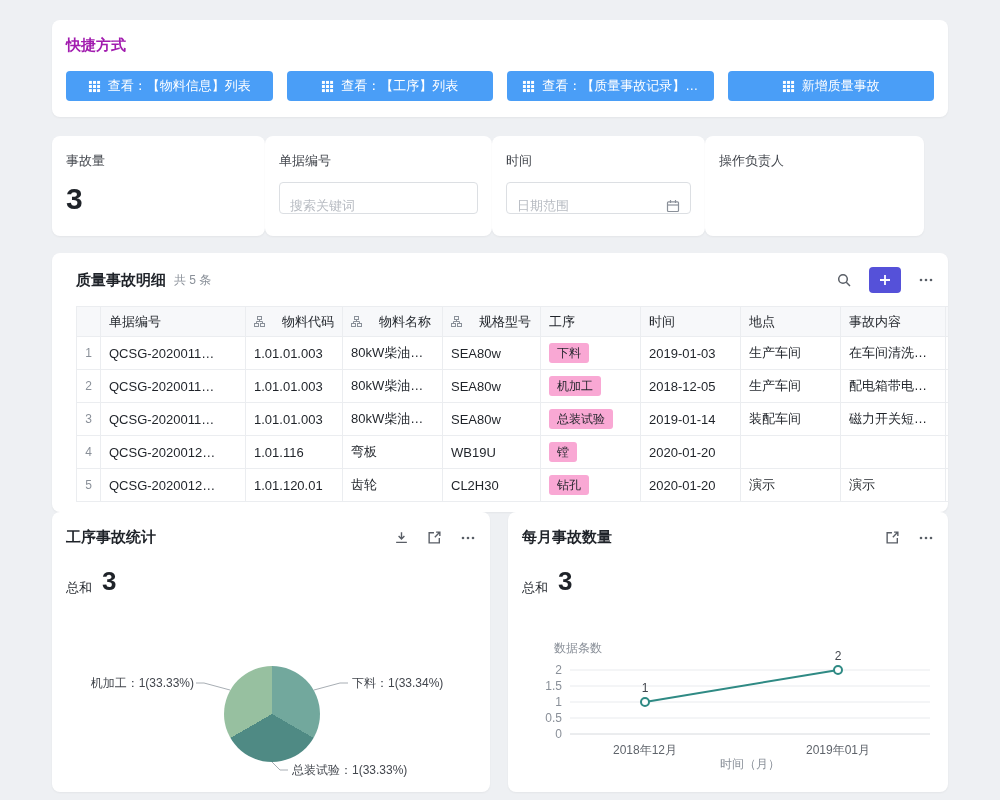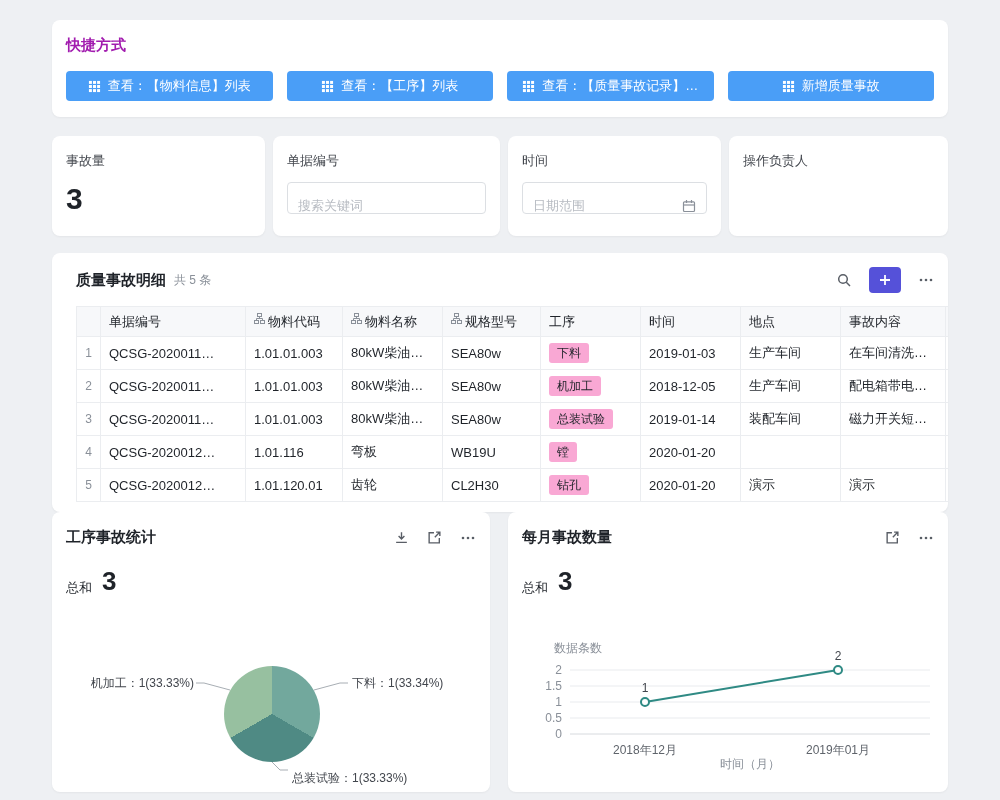--- a/index.html
+++ b/index.html
@@ -9,21 +9,21 @@
   .page{padding:20px 52px 0}
   .card{background:#fff;border-radius:8px;box-shadow:0 1px 2px rgba(31,35,41,.05)}
   
   .shortcuts{padding:16px 14px;margin-bottom:19px}
   .card-title{font-size:15px;font-weight:700;color:#a21caf}
   .btn-row{display:flex;gap:14px;margin-top:16px}
   .blue-btn{flex:1;height:30px;border:none;border-radius:4px;background:#4a9ef7;color:#fff;font-size:13px;
     display:flex;align-items:center;justify-content:center;gap:7px;cursor:pointer;overflow:hidden;white-space:nowrap}
   .blue-btn .lbl{overflow:hidden;text-overflow:ellipsis}
   
-  .filter-row{display:grid;grid-template-columns:213px 227px 213px 219px;gap:8px;margin-bottom:17px}
+  .filter-row{display:grid;grid-template-columns:213px 227px 213px 219px;gap:0;margin-bottom:17px}
   .filter-card{height:100px;padding:16px 14px}
   .filter-label{font-size:13px;color:#42464d}
   .stat-value{font-size:30px;font-weight:700;margin-top:12px;color:#1f2329}
   .input{margin-top:12px;height:32px;border:1px solid #dcdfe3;border-radius:4px;display:flex;align-items:flex-end;
     padding:0 10px;background:#fff;gap:6px}
   .input input{border:none;outline:none;flex:1;font-size:13px;font-family:inherit;color:#1f2329;min-width:0;background:transparent}
   .input input::placeholder{color:#b7bbc2}
   .placeholder-text{color:#b7bbc2;flex:1;font-size:13px;white-space:nowrap;overflow:hidden}
   .gray-ic{color:#8a9099;flex:none;display:flex}
   
@@ -33,39 +33,39 @@
   .table-count{font-size:12px;color:#8a9099;margin-left:8px}
   .table-actions{margin-left:auto;display:flex;align-items:center;gap:17px}
   .icon-btn{background:none;border:0;padding:0;cursor:pointer;color:#595e66;display:flex;align-items:center}
   .plus-btn{width:32px;height:26px;border-radius:4px;background:#5551d9;border:none;display:flex;align-items:center;justify-content:center;cursor:pointer}
   .table-wrap{margin-top:13px;overflow:hidden}
   table{border-collapse:collapse;table-layout:fixed;width:967px}
   th,td{border:1px solid #ebedf0;padding:0 8px;white-space:nowrap;overflow:hidden;font-size:13px;color:#1f2329;text-align:left}
   th{height:30px;background:#f7f8fa;font-weight:400}
   td{height:33px}
   td.num{color:#8a9099;text-align:center;font-size:12px;padding:0 2px}
-  .th-inner{display:flex;gap:3px;overflow:hidden}
+  .th-inner{display:flex;align-items:center;gap:17px;overflow:hidden}
   .tag{display:inline-block;background:#f9a8d4;border-radius:3px;padding:2px 8px;font-size:12px;line-height:16px;color:#1f2329}
   td.owner{padding:0;position:relative}
   .avatar{position:absolute;left:5px;top:5px;width:22px;height:22px;border-radius:50%;display:flex;align-items:center;justify-content:center;overflow:hidden}
   
   .charts-row{display:grid;grid-template-columns:438px 440px;gap:18px}
   .chart-card{position:relative;height:280px;padding:16px 14px;overflow:hidden}
   .chart-head{display:flex;align-items:center}
   .chart-title{font-size:15px;font-weight:700}
   .chart-actions{margin-left:auto;display:flex;align-items:center;gap:18px}
   .total-row{position:absolute;left:14px;top:54px;display:flex;align-items:flex-end;gap:10px}
   .total-label{font-size:13px;color:#1f2329}
   .total-num{font-size:26px;font-weight:700}
   .pie{position:absolute;left:172px;top:154px;width:96px;height:96px;border-radius:50%}
   .pie-lines{position:absolute;left:0;top:150px}
   .pie-label{position:absolute;font-size:12px;color:#42464d;white-space:nowrap}
   .pie-label.left{right:296px;top:163px;text-align:left}
   .pie-label.right{left:300px;top:163px}
-  .pie-label.bottom{left:240px;top:258px}
+  .pie-label.bottom{left:240px;top:250px}
   .line-plot{position:absolute;left:0;top:130px}
   .line-plot text{font-size:12px}
 </style>
 </head>
 <body>
 
 <div class="page">
 
   <section class="card shortcuts">
     <div class="card-title">快捷方式</div>

